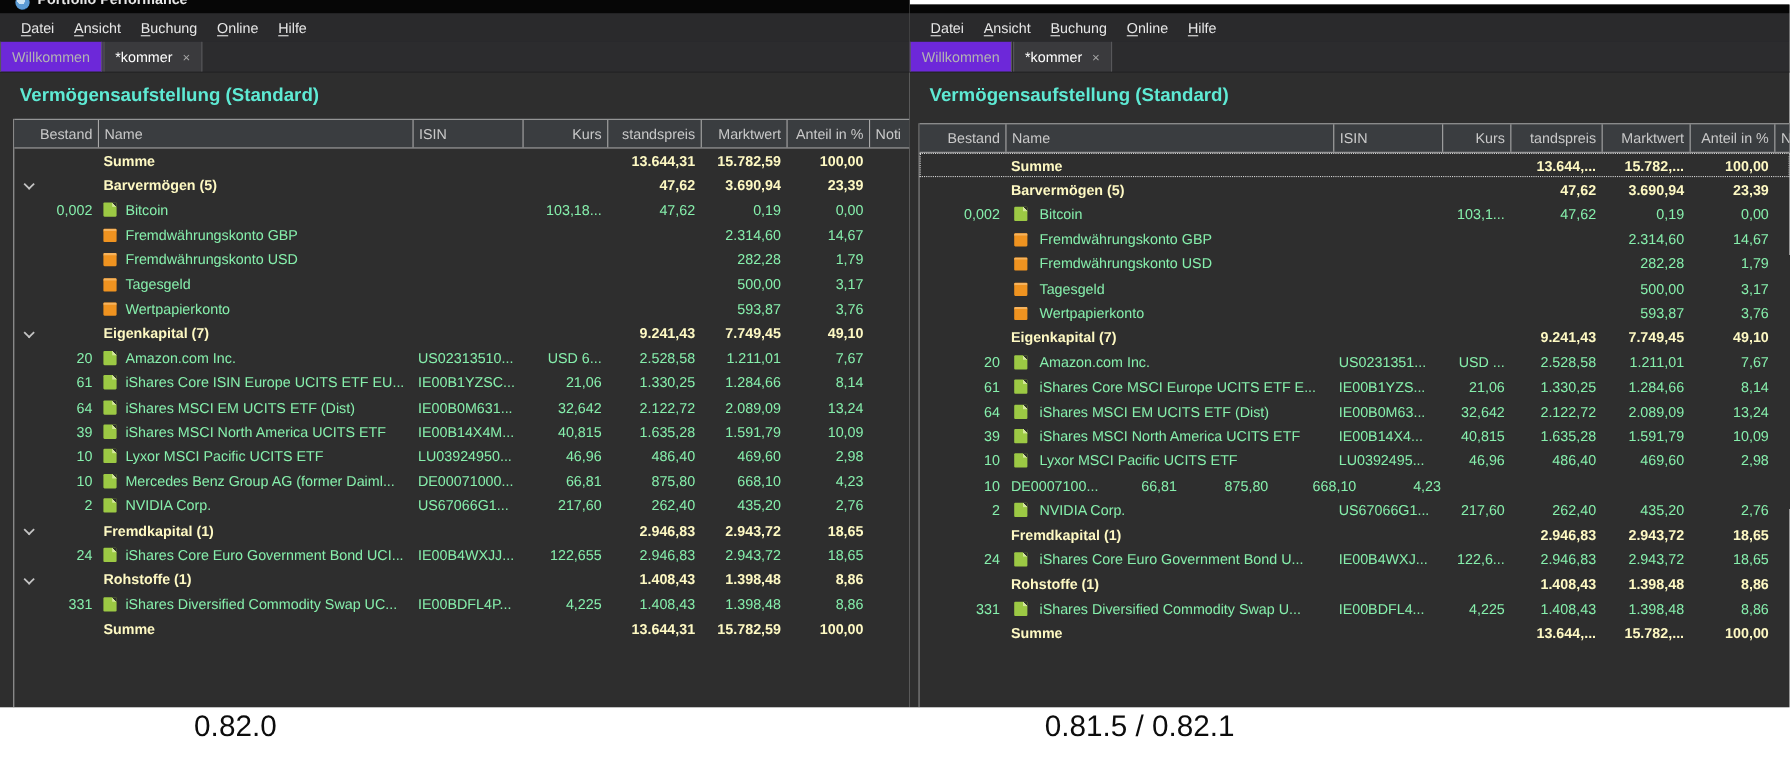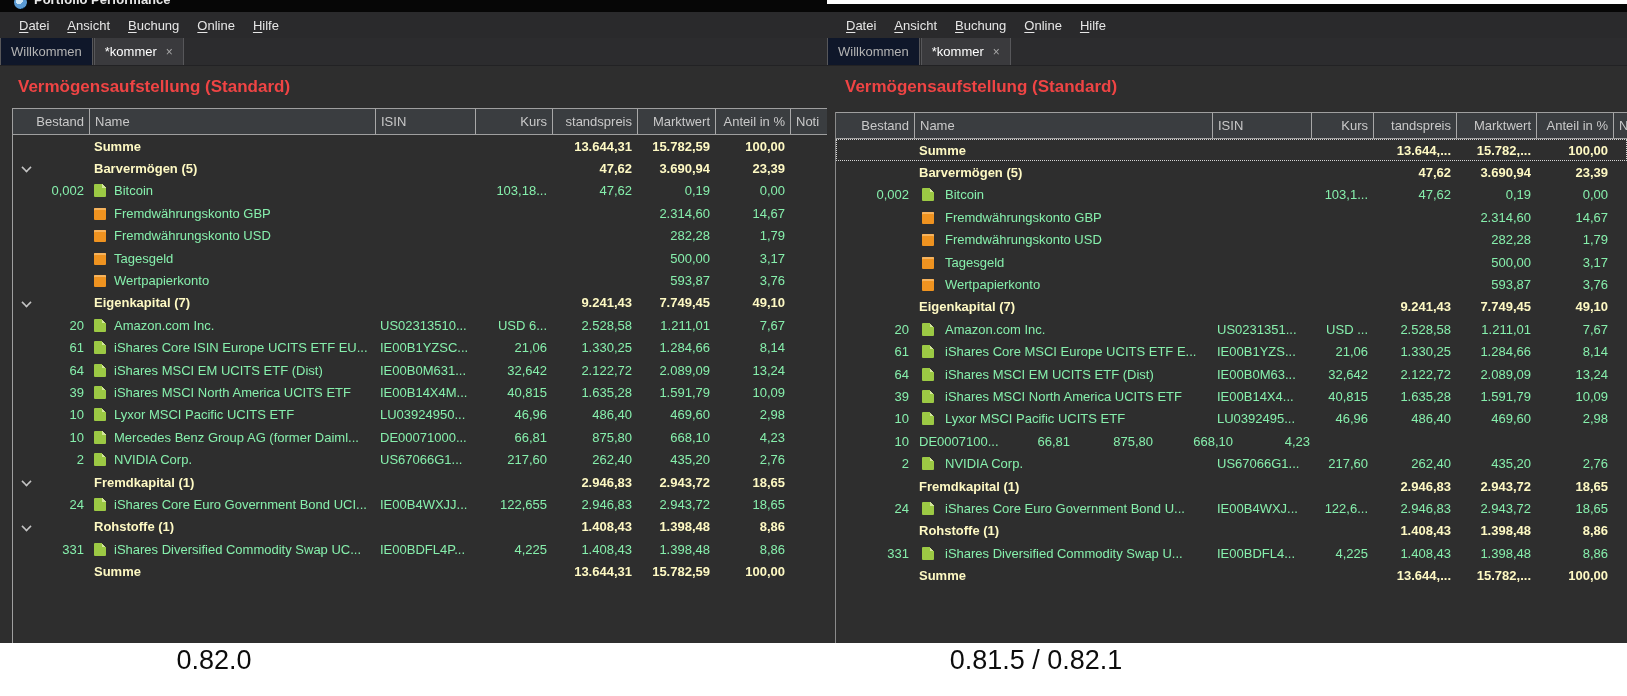--- a/index.html
+++ b/index.html
@@ -15,27 +15,27 @@
   .w1 .titlebar { height:8px; }
   .titlebar .app-icon { position:absolute; left:14px; top:-4px; width:13px; height:13px; border-radius:50%;
       background:radial-gradient(circle at 40% 35%, #cde4f5 0 30%, #5b9bd5 31% 70%, #2f6ca3 71% 100%); }
   .titlebar .title-text { position:absolute; left:34px; top:-8px; color:#e8e8e8; font-size:13px; font-weight:bold; white-space:nowrap; }
 
   .menubar { height:26px; background:#2a2a2c; display:flex; align-items:center; padding-left:10px; }
   .menu-item { color:#e6e6e6; font-size:13px; padding:0 9px; height:100%; display:flex; align-items:center; cursor:default; }
   .menu-item u { text-decoration:underline; text-underline-offset:2px; }
 
   .tabrow { height:28px; background:#2c2c2e; display:flex; align-items:stretch; border-bottom:1px solid #222224; }
-  .tab { display:flex; align-items:center; padding:0 10px; font-size:13px; color:#b3b3b3; background:#0f172a;
+  .tab { display:flex; align-items:center; padding:0 10px; font-size:13px; color:#b3b3b3; background:#6d28d9;
          border-right:1px solid #57575a; border-left:1px solid #57575a; margin-right:1px; white-space:nowrap; }
   .tab.active { color:#ffffff; background:#3a3a3d; }
   .tab .close { margin-left:9px; color:#a9a9a9; font-size:12px; }
 
   .heading-area { height:42px; display:flex; align-items:center; padding-left:18px; }
-  .page-heading { color:#ef4444; font-size:17px; font-weight:bold; }
+  .page-heading { color:#5eead4; font-size:17px; font-weight:bold; }
 
   .table { position:absolute; bottom:0; }
   .w0 .table { left:12px; right:0; top:108px; border-left:1px solid #9f9f9f; }
   .w1 .table { left:8px; right:0; top:108px; border-left:1px solid #8a8a8a; }
 
   .thead { display:flex; height:27px; background:#3a3d40; border-top:1px solid #9f9f9f; border-bottom:1px solid #9f9f9f; }
   .th { display:flex; align-items:center; color:#c9c9c9; font-size:13px; overflow:hidden; white-space:nowrap; border-left:1px solid #a8a8a8; height:100%; }
   .th:first-child { border-left:none; }
   .th.r { justify-content:flex-end; padding-right:5px; }
   .th.l { justify-content:flex-start; padding-left:5px; }

